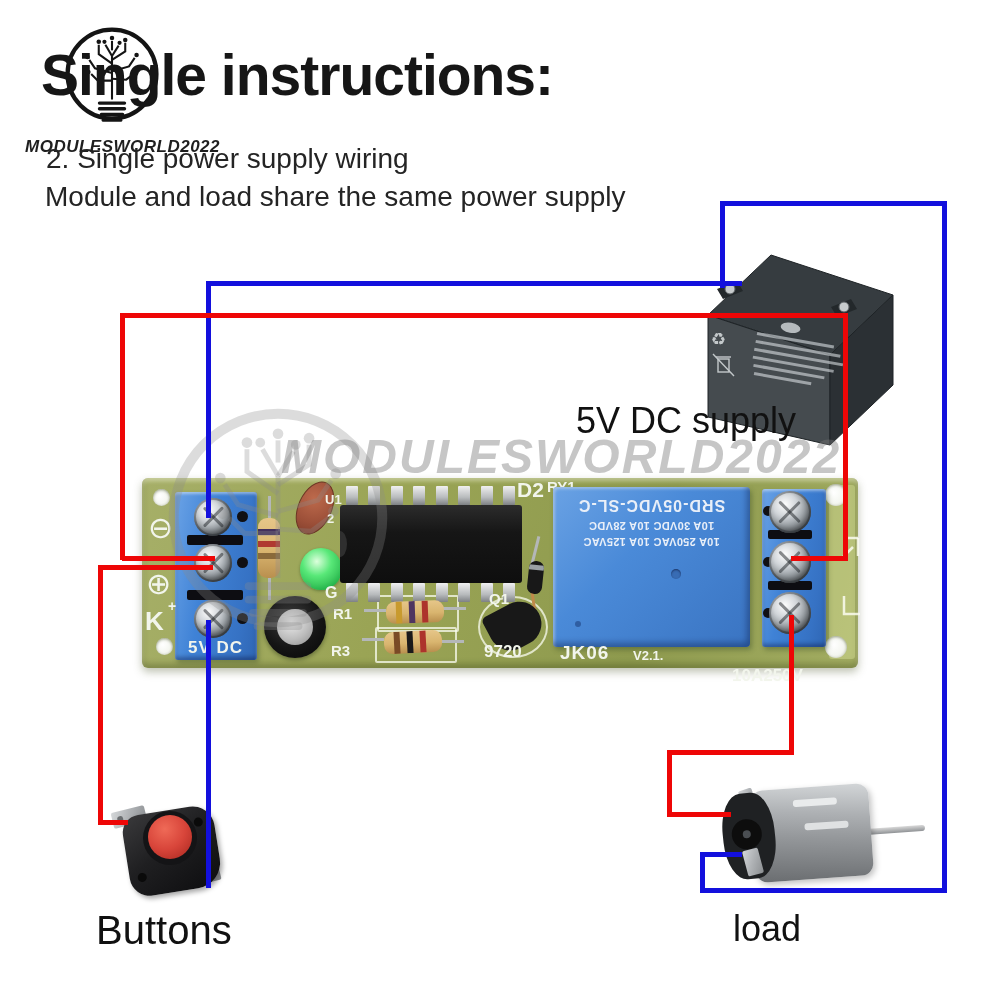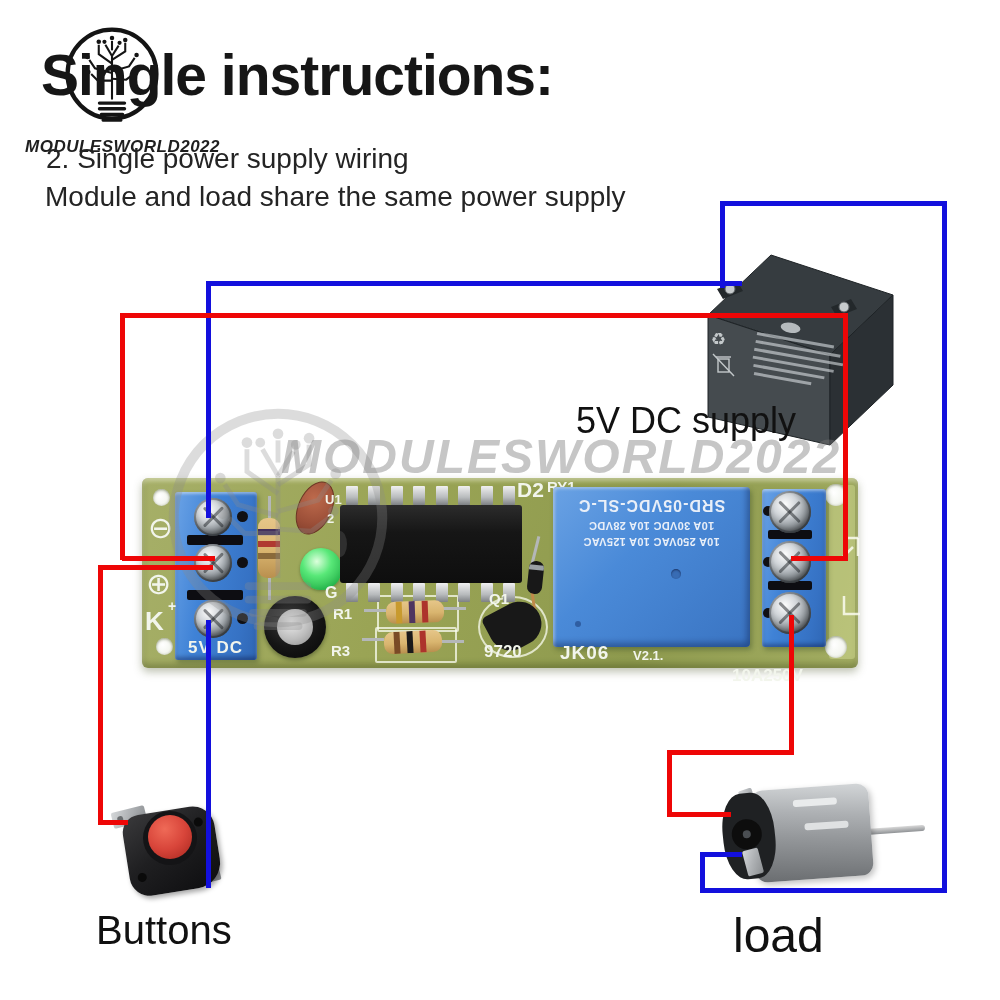--- a/index.html
+++ b/index.html
@@ -300,21 +300,21 @@
       <div class="abs" style="left:52px;top:36px;width:44px;height:7px;border-radius:3px;background:#dfe1e2;"></div>
     </div>
     <div class="abs metal" style="left:26px;top:14px;width:14px;height:24px;border-radius:2px;transform:rotate(-18deg);z-index:2;"></div>
     <div class="abs" style="left:8px;top:18px;width:52px;height:86px;border-radius:40%/45%;transform:rotate(-6deg);background:#1f2123;z-index:3;">
       <div class="abs" style="left:9px;top:26px;width:30px;height:30px;border-radius:50%;background:#0d0d0d;">
         <div class="abs" style="left:11px;top:11px;width:8px;height:8px;border-radius:50%;background:#4a4e52;"></div>
       </div>
     </div>
     <div class="abs metal" style="left:30px;top:74px;width:16px;height:26px;border-radius:2px;transform:rotate(-15deg);z-index:4;"></div>
   </div>
-  <div class="abs big-label" style="left:733px;top:908px;font-size:48px;">load</div>
+  <div class="abs big-label" style="left:733px;top:908px;font-size:36px;">load</div>
 
   <div class="wire blue" style="left:206px;top:281px;width:5px;height:237px;"></div>
   <div class="wire blue" style="left:206px;top:281px;width:536px;height:5px;"></div>
   <div class="wire blue" style="left:720px;top:201px;width:5px;height:87px;"></div>
   <div class="wire blue" style="left:720px;top:201px;width:227px;height:5px;"></div>
   <div class="wire blue" style="left:942px;top:201px;width:5px;height:692px;"></div>
   <div class="wire blue" style="left:700px;top:888px;width:247px;height:5px;"></div>
   <div class="wire blue" style="left:700px;top:852px;width:5px;height:41px;"></div>
   <div class="wire blue" style="left:700px;top:852px;width:42px;height:5px;"></div>
   <div class="wire blue" style="left:206px;top:620px;width:5px;height:268px;"></div>

